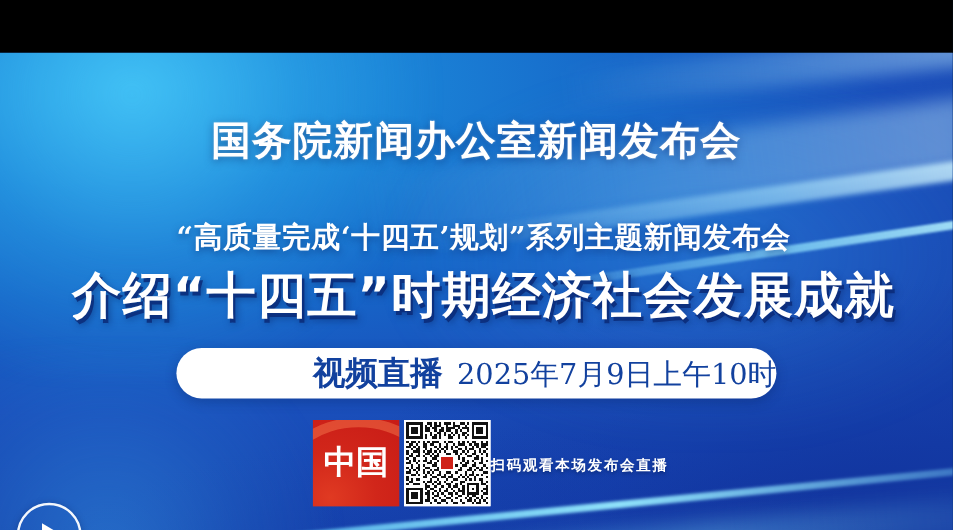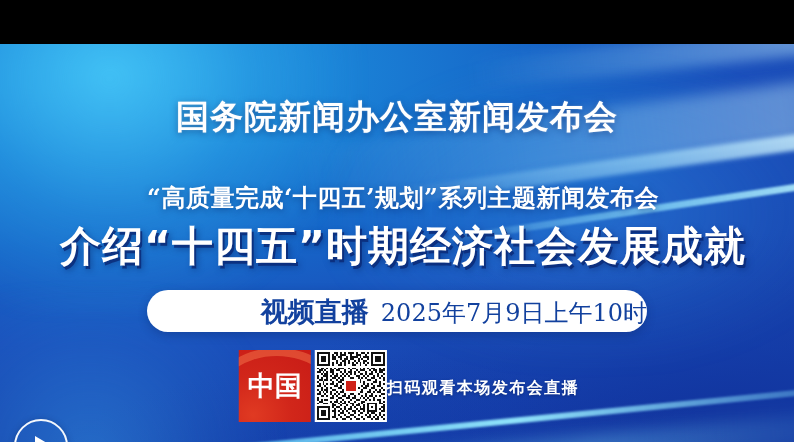--- a/index.html
+++ b/index.html
@@ -258,21 +258,21 @@
     position: relative;
     display: block;
   }
   .qr-code svg { display: block; }
 
   .qr-caption {
     margin-top: 5px;
     color: #ffffff;
     font-family: "DejaVu Sans", "Liberation Sans", sans-serif;
     font-weight: 700;
-    font-size: 16px;
+    font-size: 12px;
     letter-spacing: 1.5px;
     text-shadow: 0 1px 3px rgba(6,30,90,0.55);
     white-space: nowrap;
   }
 
   
   .play-button {
     position: absolute;
     left: 14px;
     bottom: 13px;

